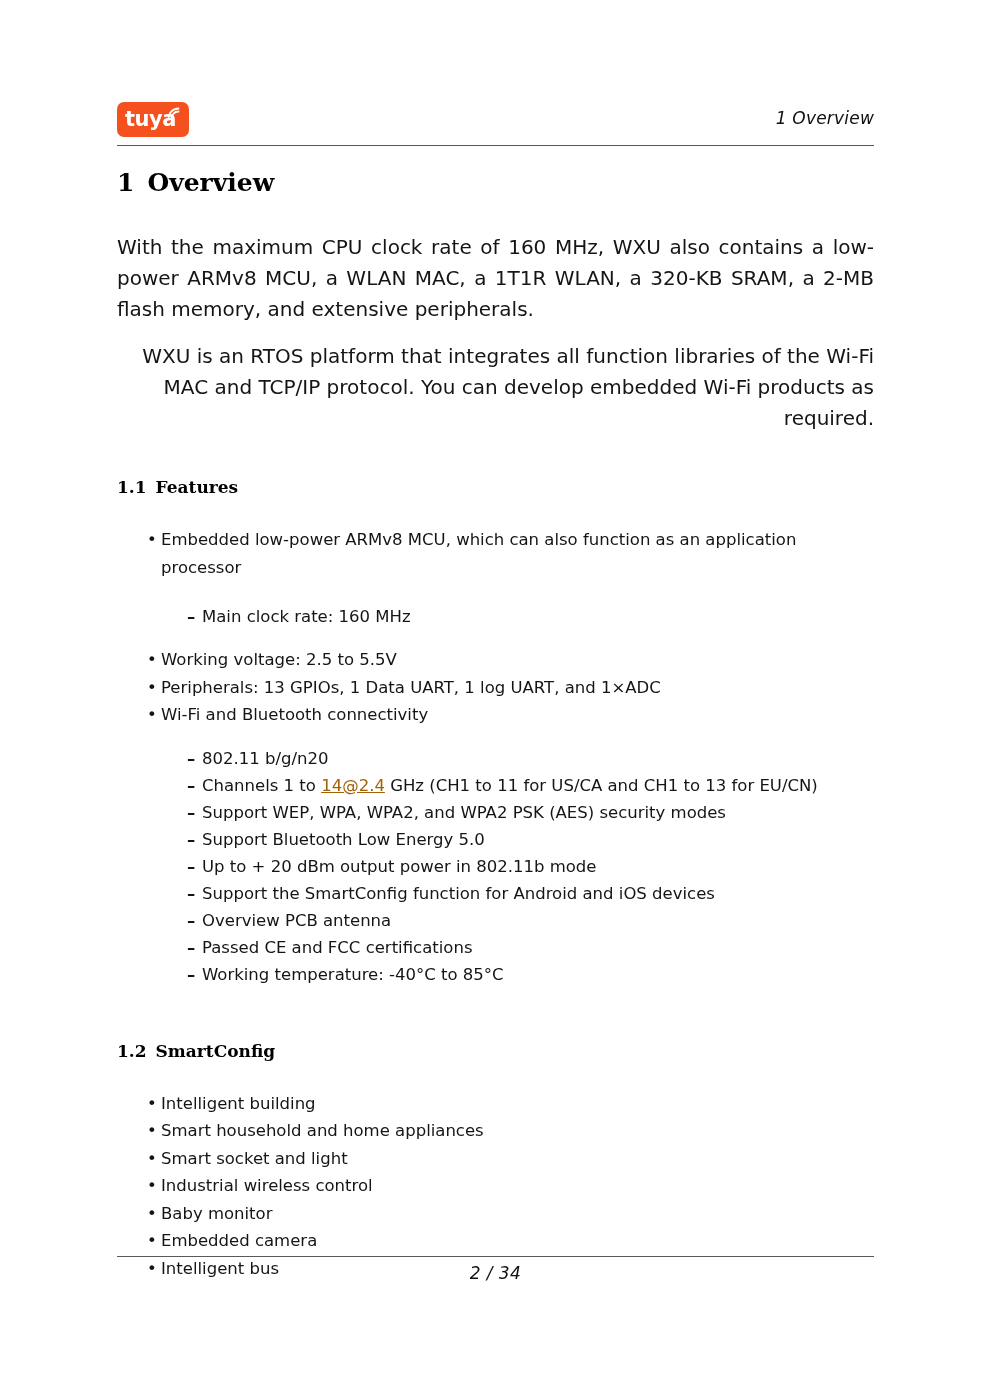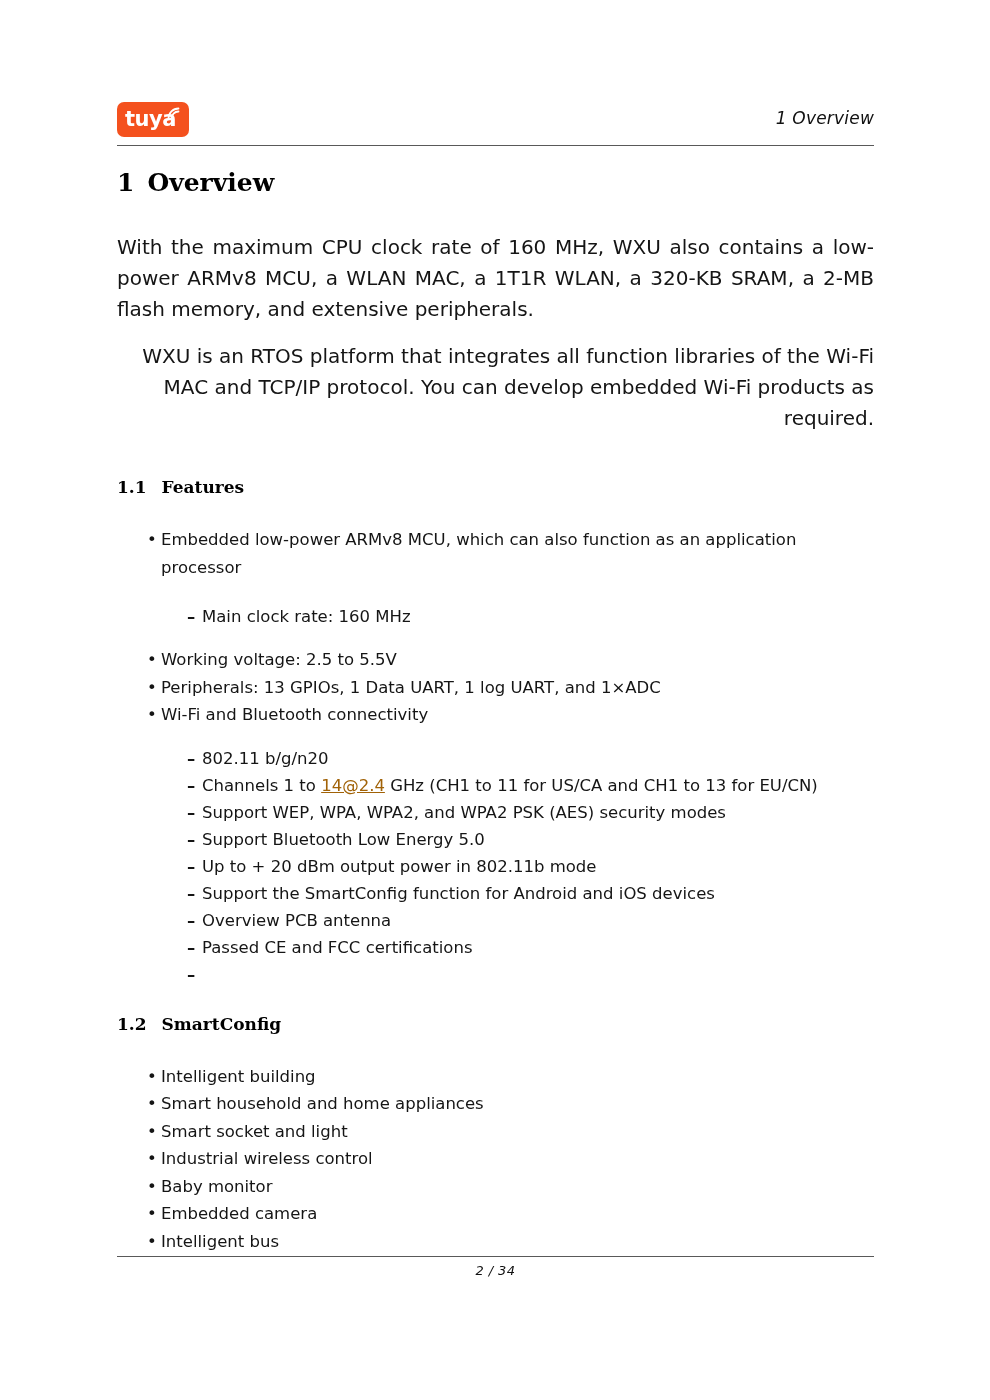--- a/index.html
+++ b/index.html
@@ -99,21 +99,21 @@
   h1.sec-title .num { margin-right: 13px; }
 
   h2.sub-title {
     margin: 0;
     font-family: "DejaVu Serif", serif;
     font-size: 17px;
     font-weight: bold;
     color: #000000;
     line-height: 22px;
   }
-  h2.sub-title .num { margin-right: 15px; }
+  h2.sub-title .num { margin-right: 9px; }
 
   p.body-para {
     margin: 0;
     font-size: 20px;
     line-height: 31px;
     text-align: justify;
     color: #151515;
   }
   p.body-para.ragged { text-align: right; }
 
@@ -180,21 +180,21 @@
     background: #595959;
   }
   .footer-page {
     position: absolute;
     left: 117px;
     top: 1263px;
     width: 757px;
     text-align: center;
     font-family: "DejaVu Sans", sans-serif;
     font-style: italic;
-    font-size: 13px;
+    font-size: 17px;
     color: #111111;
     letter-spacing: 0.4px;
   }
 </style>
 </head>
 <body>
 
 <div class="page">
 
   <div class="page-header">
@@ -294,20 +294,21 @@
       <li>
         <span class="dash">–</span>
         <span>Overview PCB antenna</span>
       </li>
       <li>
         <span class="dash">–</span>
         <span>Passed CE and FCC certifications</span>
       </li>
       <li>
         <span class="dash">–</span>
+        <span>Working temperature: -40°C to 85°C</span>
       </li>
     </ul>
 
     <div class="spacer-52"></div>
 
     <h2 class="sub-title">
       <span class="num">1.2</span><span>SmartConfig</span>
     </h2>
 
     <div class="spacer-28"></div>

